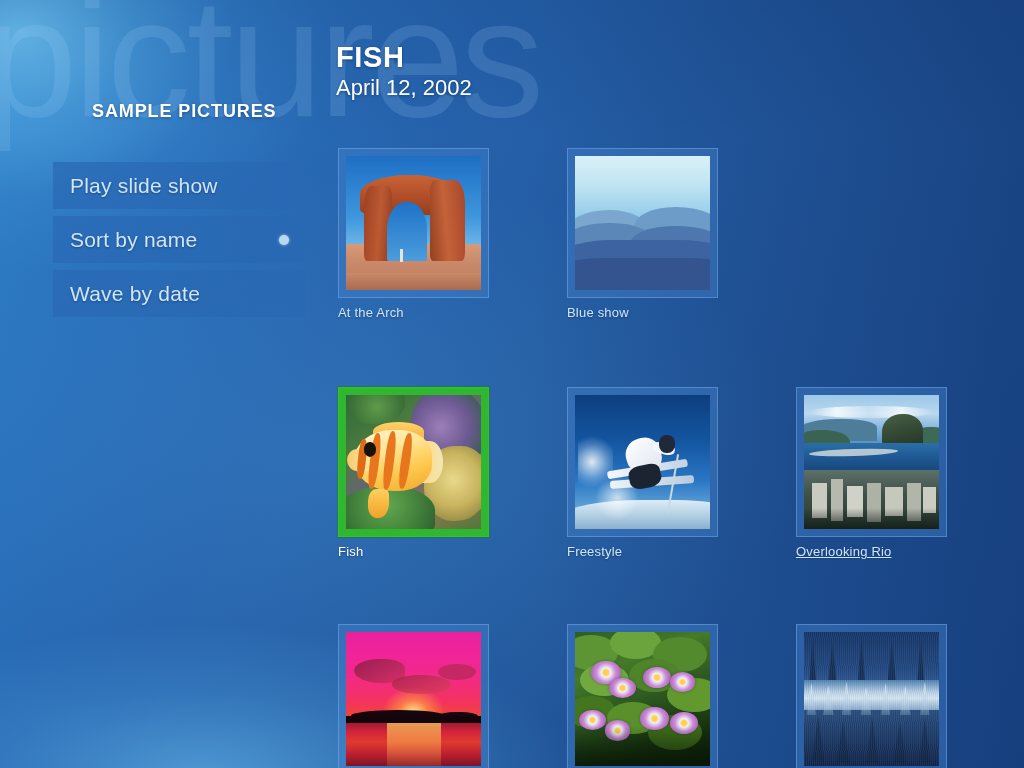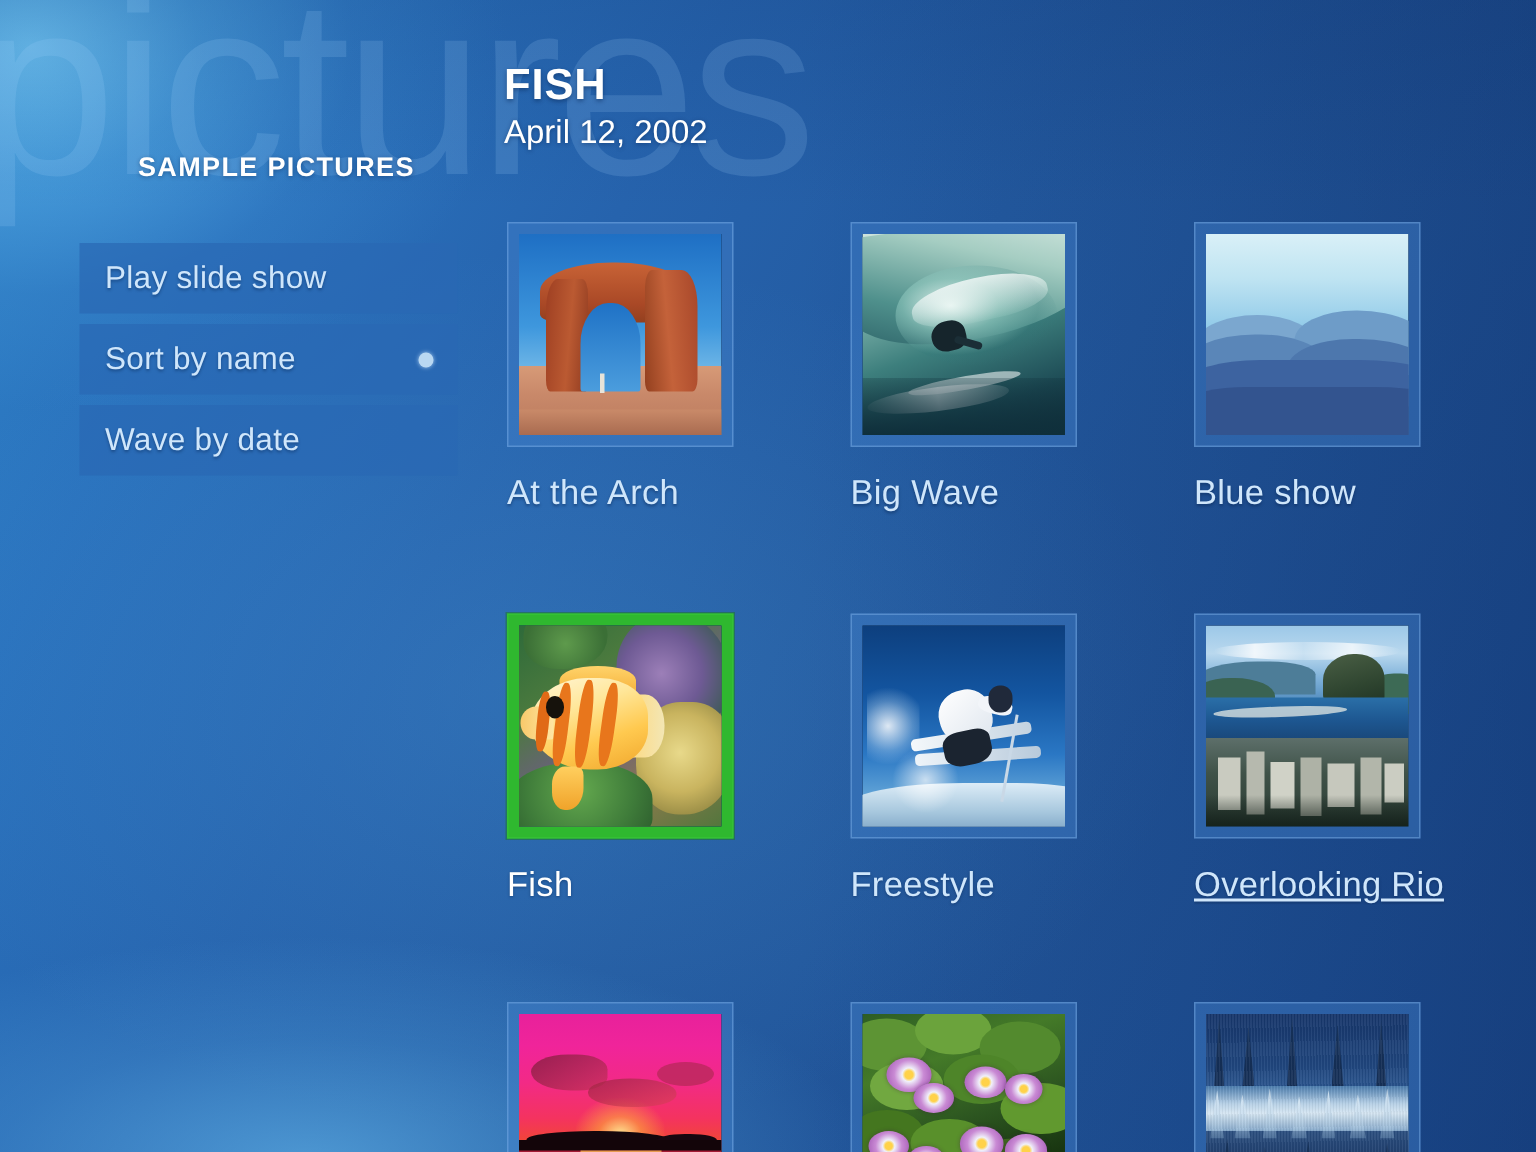--- a/index.html
+++ b/index.html
@@ -142,22 +142,22 @@
   }
   .thumb {
     position:relative;
     width:100%; height:100%;
     overflow:hidden;
     background:#0d2c55;
   }
   .thumb > * { position:absolute; }
 
   .caption {
-    margin-top:17px;
-    font-size:23px;
+    margin-top:7px;
+    font-size:13px;
     color:#cfe6fb;
     letter-spacing:0.2px;
     white-space:nowrap;
     text-shadow:0 1px 2px rgba(6,30,70,0.45);
   }
   .caption.selected-cap { color:#ffffff; font-weight:400; }
   .caption.clipped {
     width:224px; overflow:hidden;text-decoration:underline;
   }
 
@@ -324,36 +324,20 @@
             <div class="art-arch-span"></div>
             <div class="art-arch-leg-l"></div>
             <div class="art-arch-leg-r"></div>
             <div class="art-arch-hole"></div>
             <div class="art-arch-person"></div>
           </div>
         </div>
         <div class="caption">At the Arch</div>
       </div>
 
-      <div class="cell">
-        <div class="tile">
-          <div class="thumb">
-            <div class="art-wave-bg"></div>
-            <div class="art-wave-crest"></div>
-            <div class="art-wave-barrel"></div>
-            <div class="art-wave-lip"></div>
-            <div class="art-wave-surfer"></div>
-            <div class="art-wave-arm"></div>
-            <div class="art-wave-foam2"></div>
-            <div class="art-wave-foam"></div>
-            <div class="art-wave-dark"></div>
-          </div>
-        </div>
-        <div class="caption">Big Wave</div>
-      </div>
 
       <div class="cell">
         <div class="tile">
           <div class="thumb">
             <div class="art-hills-sky"></div>
             <div class="art-hills-1"></div>
             <div class="art-hills-2"></div>
             <div class="art-hills-3"></div>
             <div class="art-hills-4"></div>
             <div class="art-hills-5"></div>

